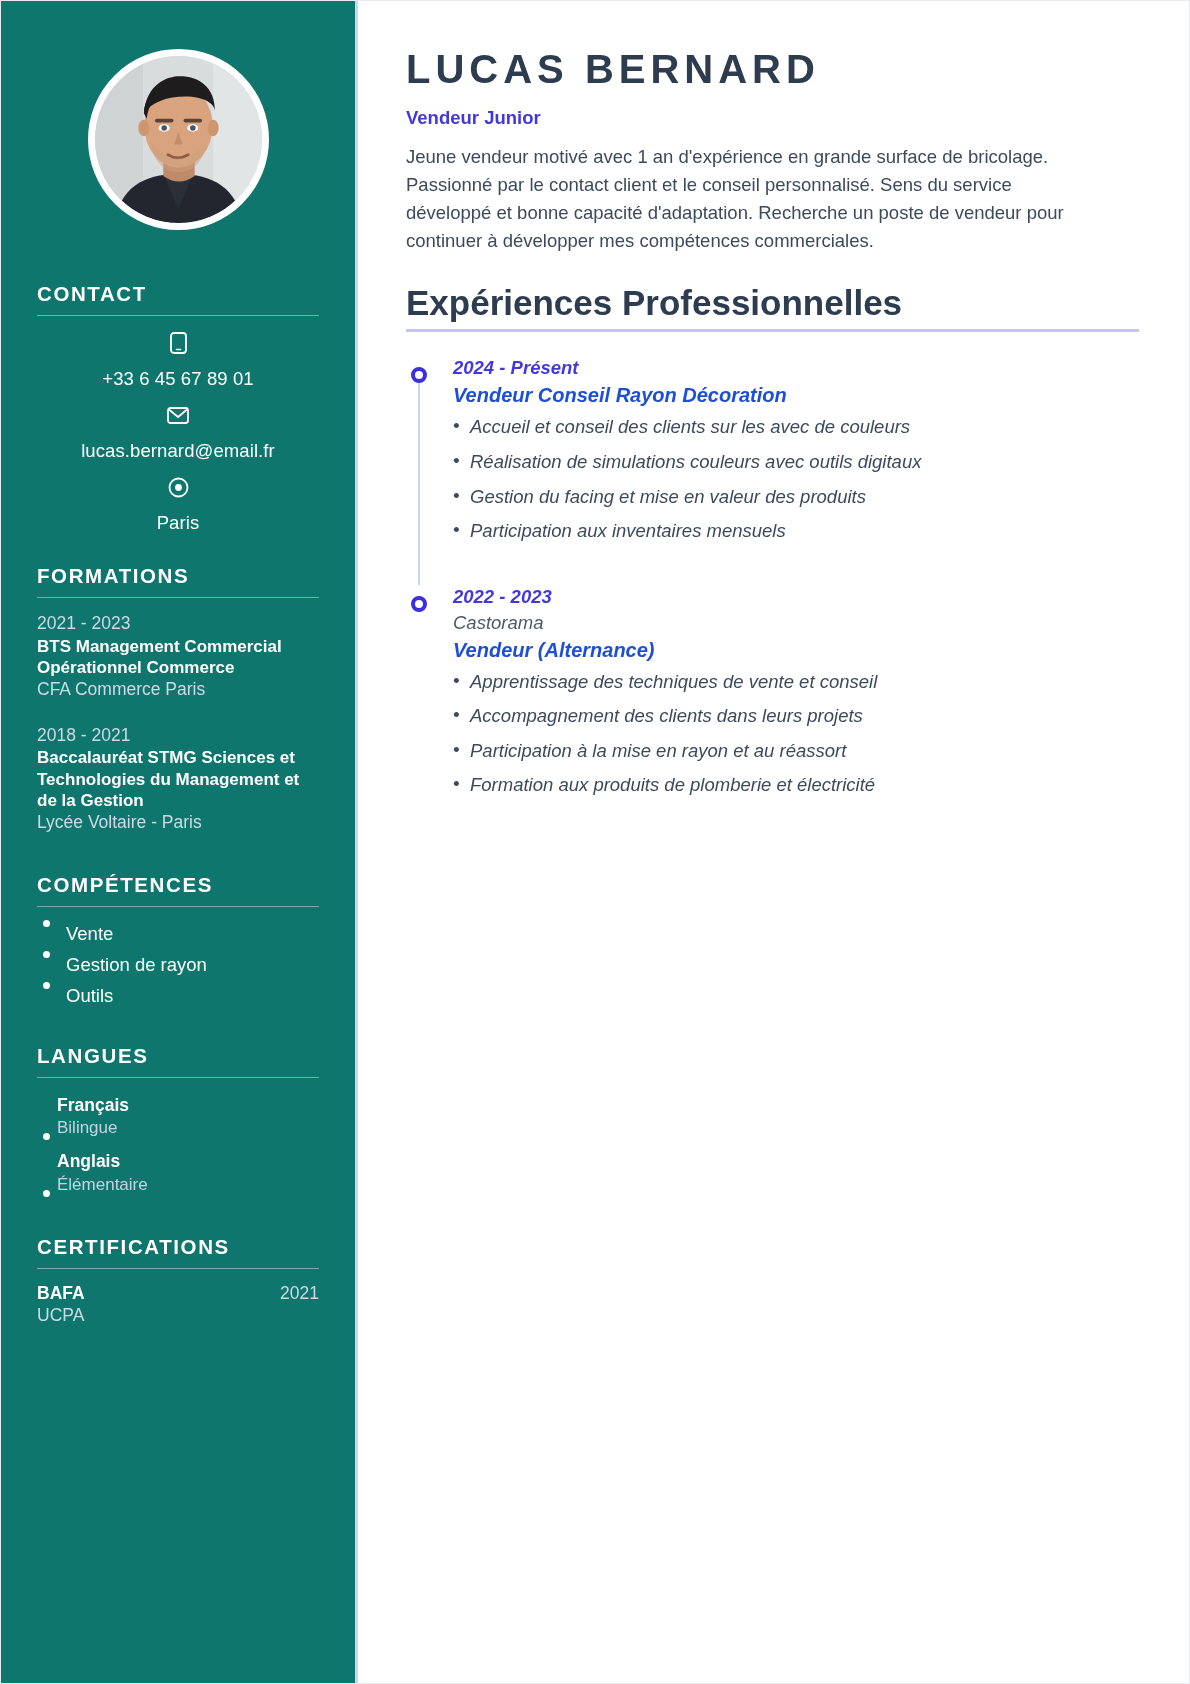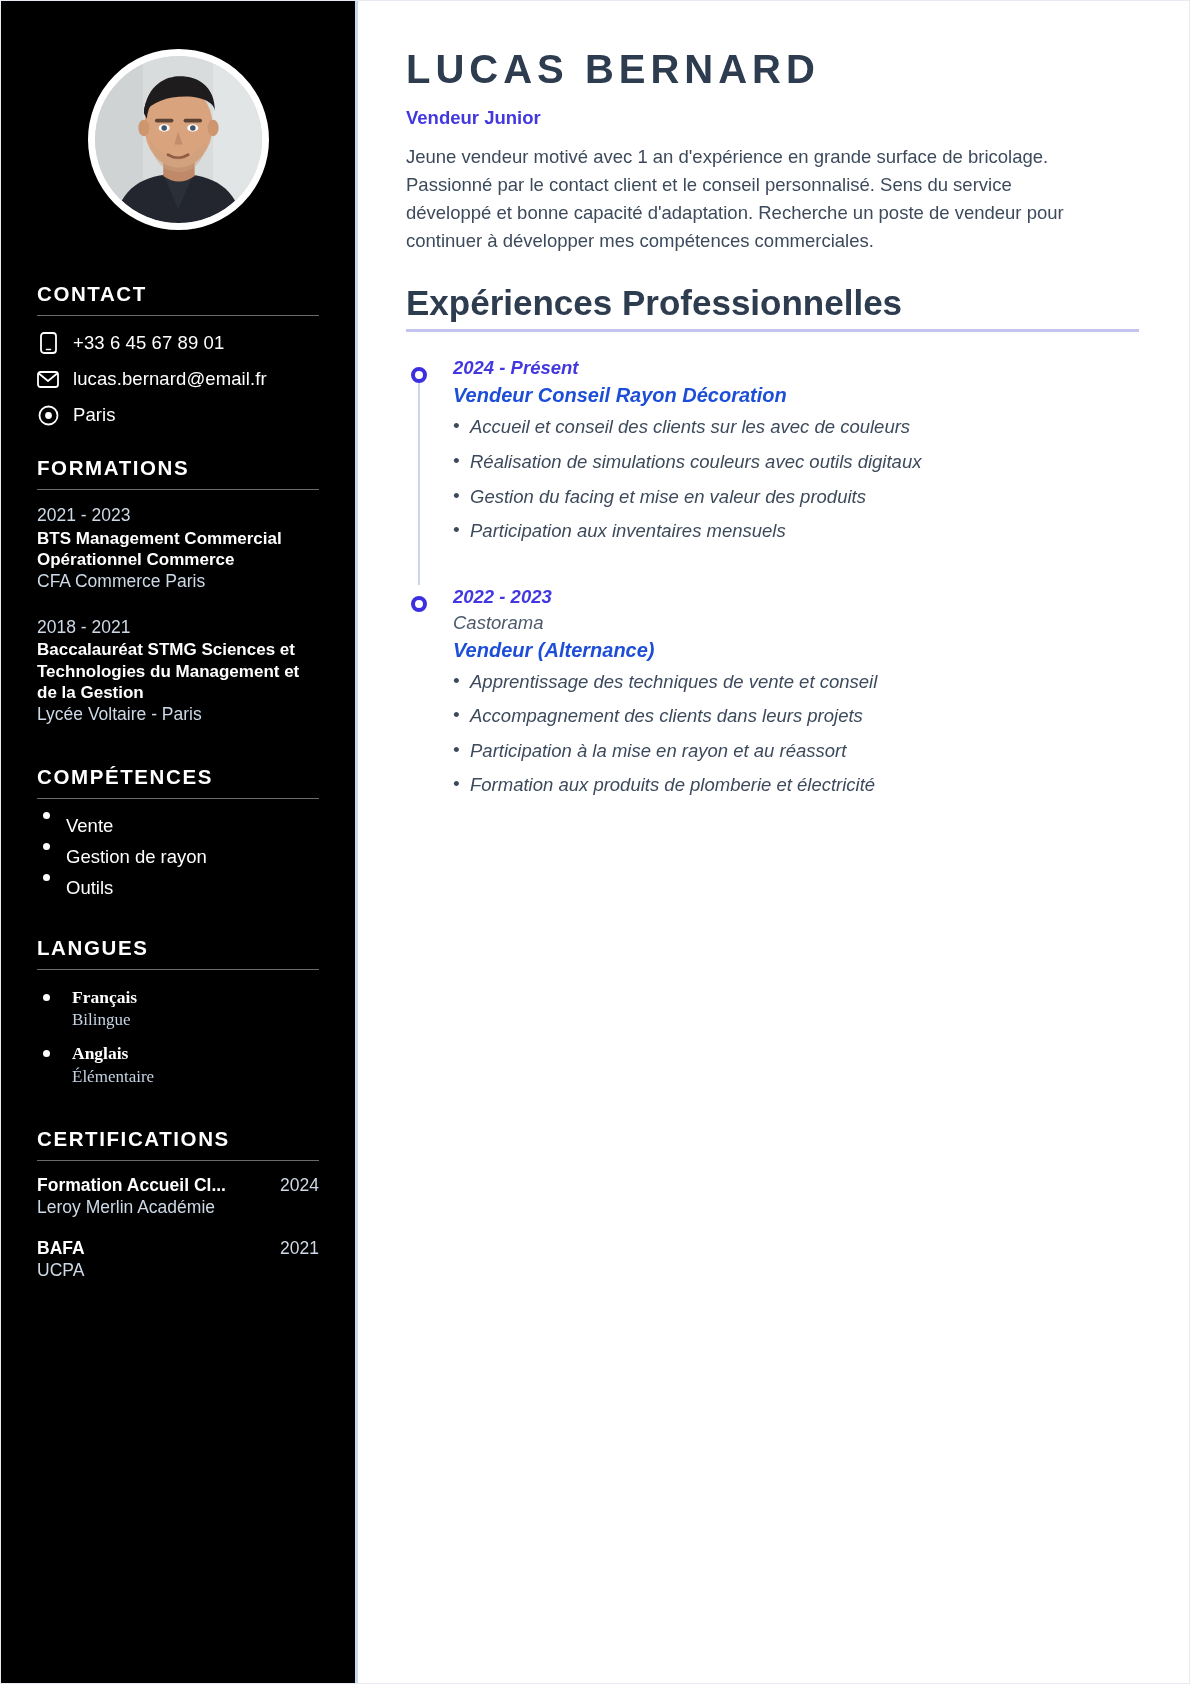--- a/index.html
+++ b/index.html
@@ -17,21 +17,21 @@
     background: #ffffff;
     display: flex;
     align-items: stretch;
     border: 1px solid #e8ecf2;
   }
 
   
   .sidebar {
     width: 357px;
     flex: 0 0 357px;
-    background: #000000;
+    background: #0f766e;
     padding: 0 36px 40px 36px;
     border-right: 3px solid #c9d8ea;
     color: #ffffff;
   }
 
   .photo-wrap {
     display: flex;
     justify-content: center;
     padding-top: 48px;
     padding-bottom: 36px;
@@ -63,20 +63,21 @@
     margin-bottom: 14px;
   }
 
   
   .contact-list { padding-top: 2px; }
   .contact-row {
     display: flex;
     align-items: center;
     gap: 14px;
     margin-bottom: 14px;
+    flex-direction: column;
   }
   .contact-ico {
     width: 22px;
     height: 22px;
     flex: 0 0 22px;
     display: flex;
     align-items: center;
     justify-content: center;
   }
   .contact-ico svg { display: block; }
@@ -122,25 +123,24 @@
     flex: 0 0 7px;
     position: relative;
     top: -3px;
   }
   .skill-name { font-size: 18.5px; color: #ffffff; }
 
   
   .lang-list { padding-top: 2px; padding-bottom: 6px; }
   .lang-row {
     display: flex;
-    align-items: flex-start;
-    gap: 22px;
+    align-items: flex-end;
+    gap: 7px;
     margin-bottom: 10px;
     padding-left: 6px;
-    font-family: Liberation Serif, serif;
   }
   .lang-dot {
     width: 7px;
     height: 7px;
     border-radius: 50%;
     background: #ffffff;
     flex: 0 0 7px;
     margin-top: 8px;
   }
   .lang-name {
@@ -431,27 +431,20 @@
             <span class="lang-level">Élémentaire</span>
           </span>
         </div>
       </div>
     </section>
 
     <section class="side-section">
       <div class="side-heading">CERTIFICATIONS</div>
       <div class="side-rule"></div>
 
-      <div class="cert-item">
-        <div class="cert-top">
-          <span class="cert-name">Formation Accueil Cl...</span>
-          <span class="cert-year">2024</span>
-        </div>
-        <div class="cert-org">Leroy Merlin Académie</div>
-      </div>
 
       <div class="cert-item">
         <div class="cert-top">
           <span class="cert-name">BAFA</span>
           <span class="cert-year">2021</span>
         </div>
         <div class="cert-org">UCPA</div>
       </div>
     </section>
 

